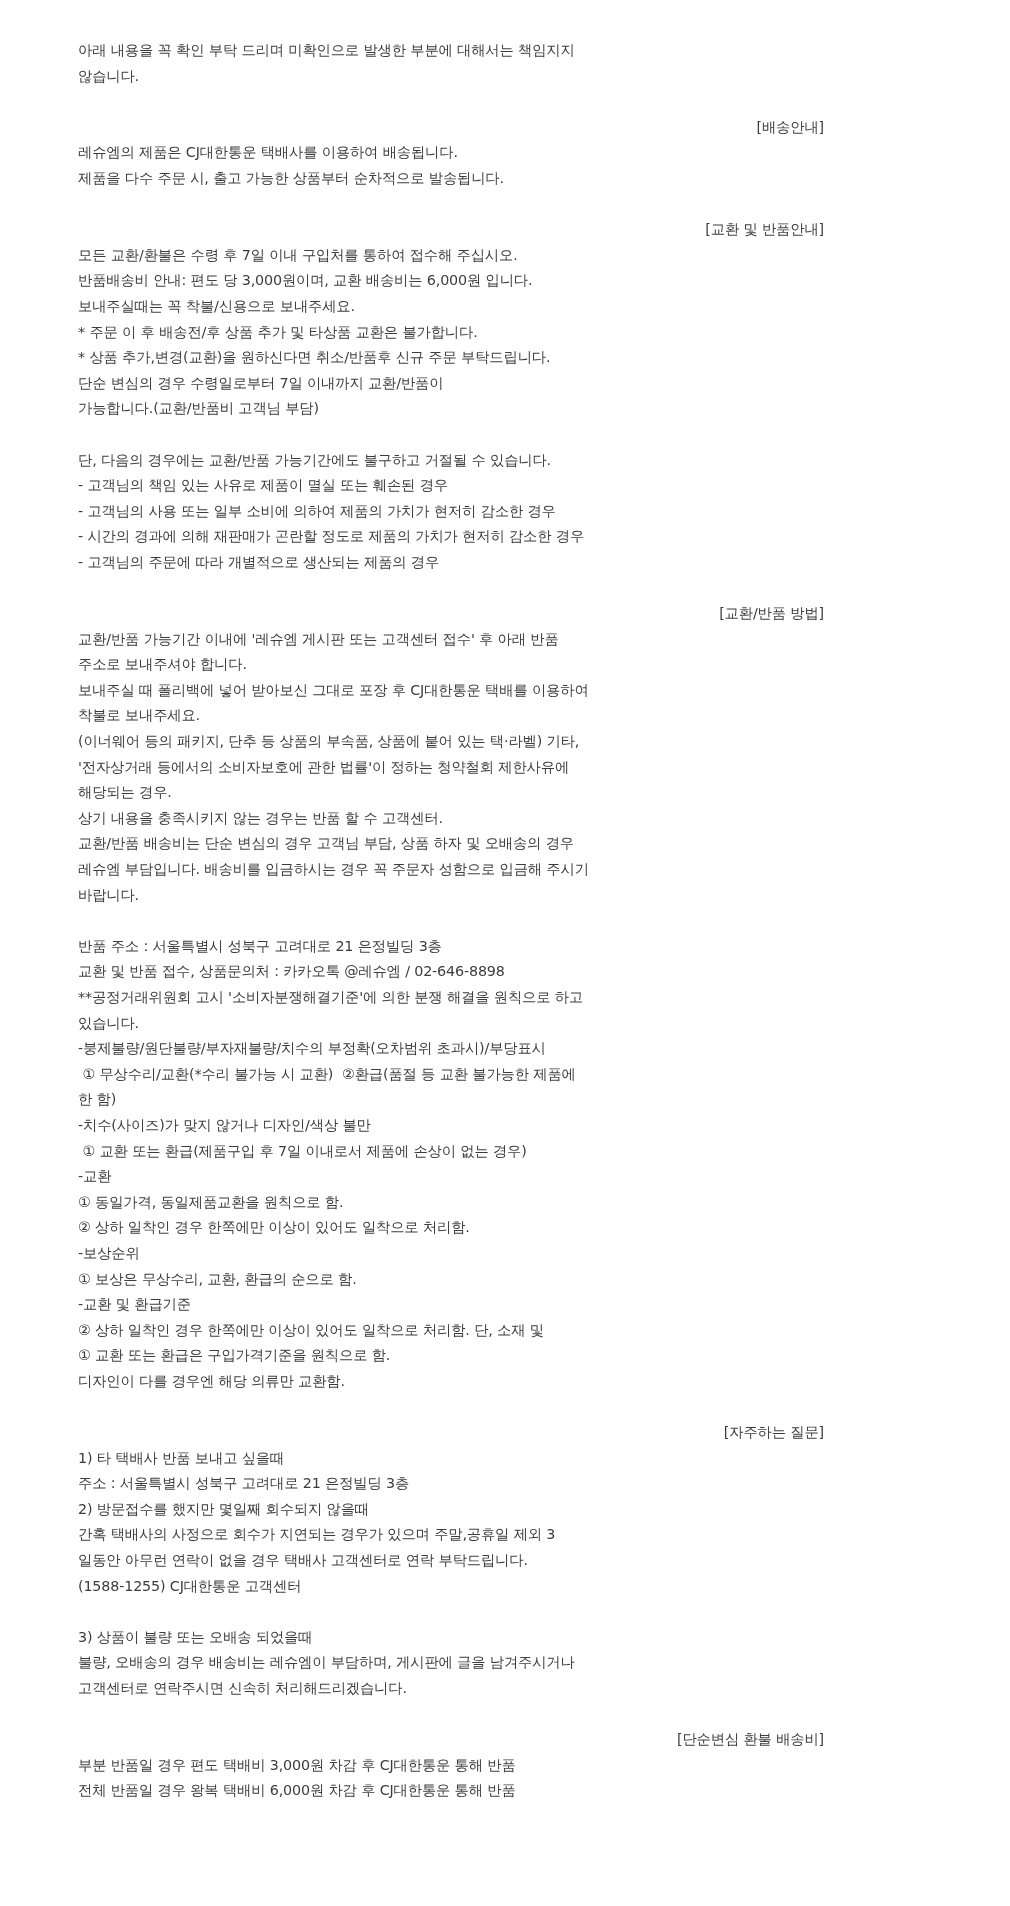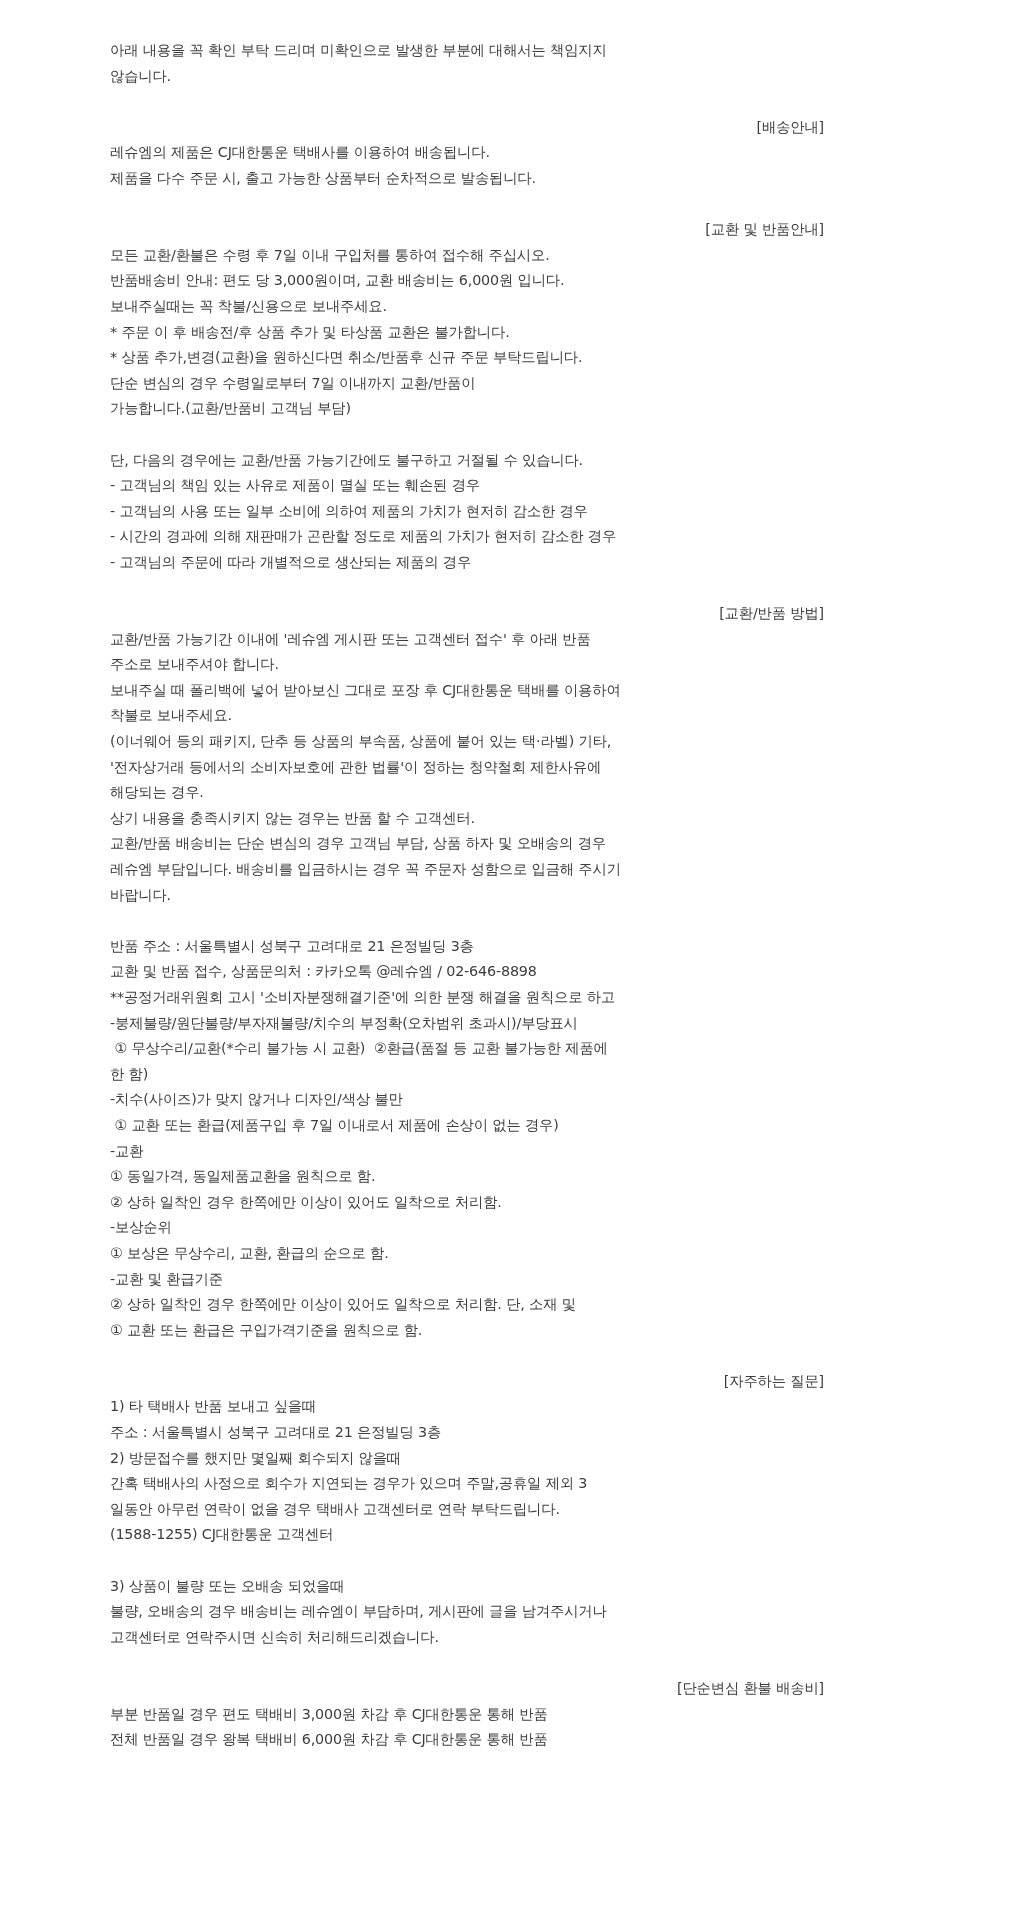--- a/index.html
+++ b/index.html
@@ -9,21 +9,21 @@
   }
   body {
     width: 1010px;
     min-height: 1906px;
     font-family: "DejaVu Sans", "Liberation Sans", sans-serif;
     color: #3a3a3a;
   }
   .page {
     width: 1010px;
     box-sizing: border-box;
-    padding: 38px 186px 40px 110px;
+    padding: 38px 186px 40px 78px;
   }
   .block {
     margin: 0 0 0 0;
   }
   .line {
     font-size: 14.3px;
     line-height: 25.6px;
     letter-spacing: -0.15px;
     color: #3c3c3c;
     white-space: pre-wrap;
@@ -93,33 +93,35 @@
         <div class="line">상기 내용을 충족시키지 않는 경우는 반품 할 수 고객센터.</div>
         <div class="line">교환/반품 배송비는 단순 변심의 경우 고객님 부담, 상품 하자 및 오배송의 경우</div>
         <div class="line">레슈엠 부담입니다. 배송비를 입금하시는 경우 꼭 주문자 성함으로 입금해 주시기</div>
         <div class="line">바랍니다.</div>
       </div>
       <div class="spacer"></div>
       <div class="block">
         <div class="line">반품 주소 : 서울특별시 성북구 고려대로 21 은정빌딩 3층</div>
         <div class="line">교환 및 반품 접수, 상품문의처 : 카카오톡 @레슈엠 / 02-646-8898</div>
         <div class="line">**공정거래위원회 고시 '소비자분쟁해결기준'에 의한 분쟁 해결을 원칙으로 하고</div>
+        <div class="line">있습니다.</div>
         <div class="line">-붕제불량/원단불량/부자재불량/치수의 부정확(오차범위 초과시)/부당표시</div>
         <div class="line"> ① 무상수리/교환(*수리 불가능 시 교환)  ②환급(품절 등 교환 불가능한 제품에</div>
         <div class="line">한 함)</div>
         <div class="line">-치수(사이즈)가 맞지 않거나 디자인/색상 불만</div>
         <div class="line"> ① 교환 또는 환급(제품구입 후 7일 이내로서 제품에 손상이 없는 경우)</div>
         <div class="line">-교환</div>
         <div class="line">① 동일가격, 동일제품교환을 원칙으로 함.</div>
         <div class="line">② 상하 일착인 경우 한쪽에만 이상이 있어도 일착으로 처리함.</div>
         <div class="line">-보상순위</div>
         <div class="line">① 보상은 무상수리, 교환, 환급의 순으로 함.</div>
         <div class="line">-교환 및 환급기준</div>
         <div class="line">② 상하 일착인 경우 한쪽에만 이상이 있어도 일착으로 처리함. 단, 소재 및</div>
         <div class="line">① 교환 또는 환급은 구입가격기준을 원칙으로 함.</div>
+        <div class="line">디자인이 다를 경우엔 해당 의류만 교환함.</div>
       </div>
       <div class="spacer"></div>
       <div class="block">
         <div class="heading">[자주하는 질문]</div>
       </div>
       <div class="block">
         <div class="line">1) 타 택배사 반품 보내고 싶을때</div>
         <div class="line">주소 : 서울특별시 성북구 고려대로 21 은정빌딩 3층</div>
         <div class="line">2) 방문접수를 했지만 몇일째 회수되지 않을때</div>
         <div class="line">간혹 택배사의 사정으로 회수가 지연되는 경우가 있으며 주말,공휴일 제외 3</div>

